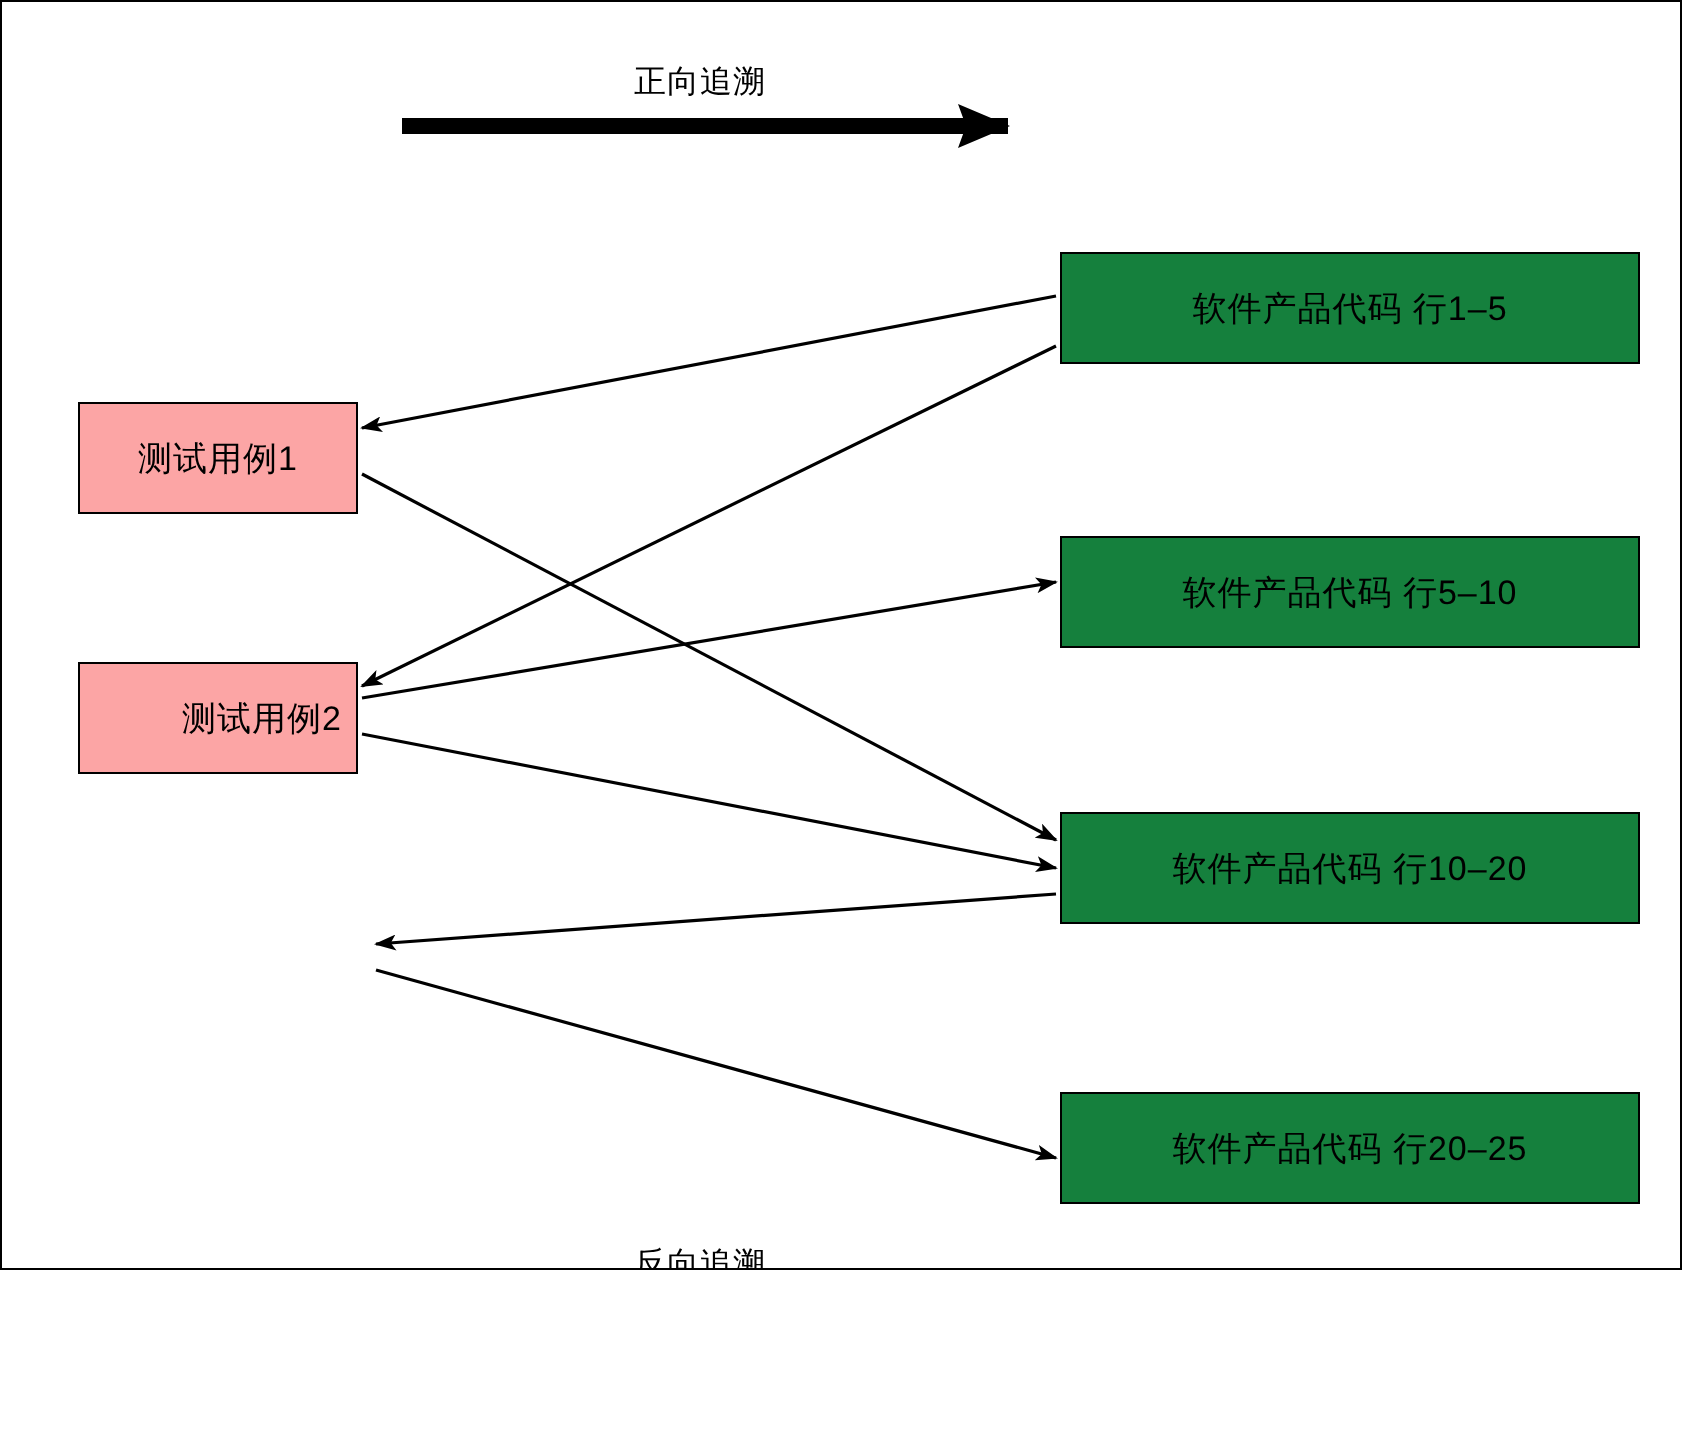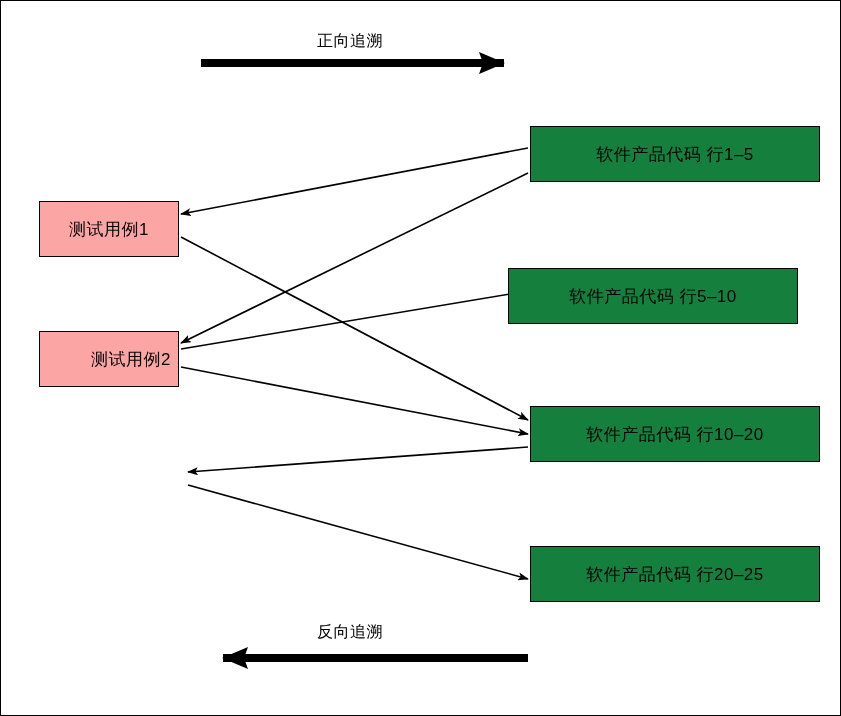--- a/index.html
+++ b/index.html
@@ -6,21 +6,21 @@
     margin: 0;
     padding: 0;
     background: #ffffff;
   }
   body {
     font-family: "Liberation Sans", "DejaVu Sans", sans-serif;
   }
   #canvas {
     position: relative;
     width: 841px;
-    height: 716px;
+    height: 635px;
     background: #ffffff;
     box-sizing: border-box;
     border: 1px solid #000000;
     overflow: hidden;
   }
   #edges {
     position: absolute;
     left: 0;
     top: 0;
     width: 841px;
@@ -84,17 +84,17 @@
     </g>
   </svg>
 
   <div class="band-label" style="left:316px; top:30px;">正向追溯</div>
   <div class="band-label" style="left:316px; top:621px;">反向追溯</div>
 
   <div class="node testcase" style="left:38px; top:200px; width:140px; height:56px;">测试用例1</div>
   <div class="node testcase" style="left:38px; top:330px; width:140px; height:56px;padding-left:44px;">测试用例2</div>
 
   <div class="node code" style="left:529px; top:125px; width:290px; height:56px;">软件产品代码 行1–5</div>
-  <div class="node code" style="left:507px; top:267px; width:290px; height:56px;">软件产品代码 行5–10</div>
+  <div class="node code" style="left:529px; top:267px; width:290px; height:56px;">软件产品代码 行5–10</div>
   <div class="node code" style="left:529px; top:405px; width:290px; height:56px;">软件产品代码 行10–20</div>
   <div class="node code" style="left:529px; top:545px; width:290px; height:56px;">软件产品代码 行20–25</div>
 
 </div>
 
 </body></html>

